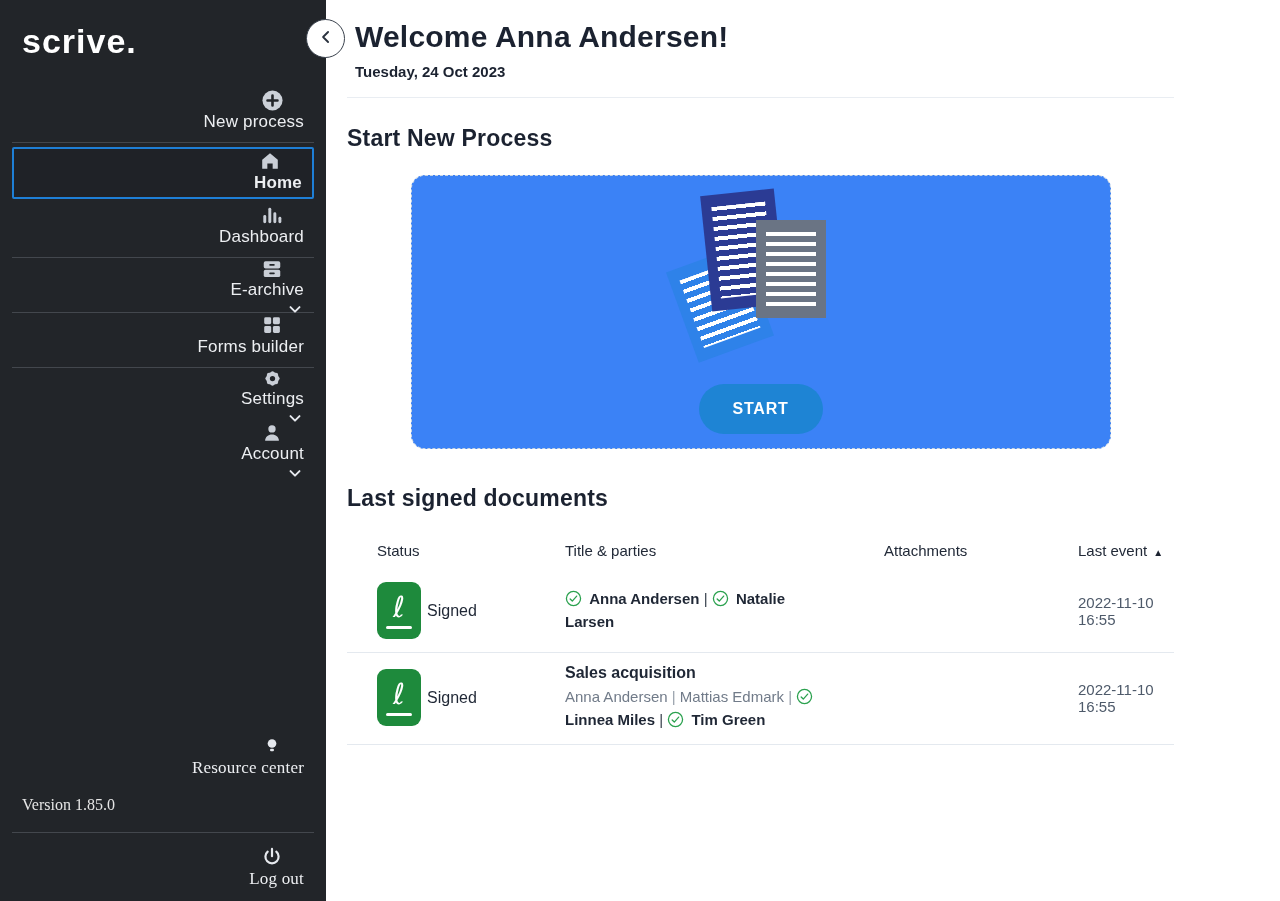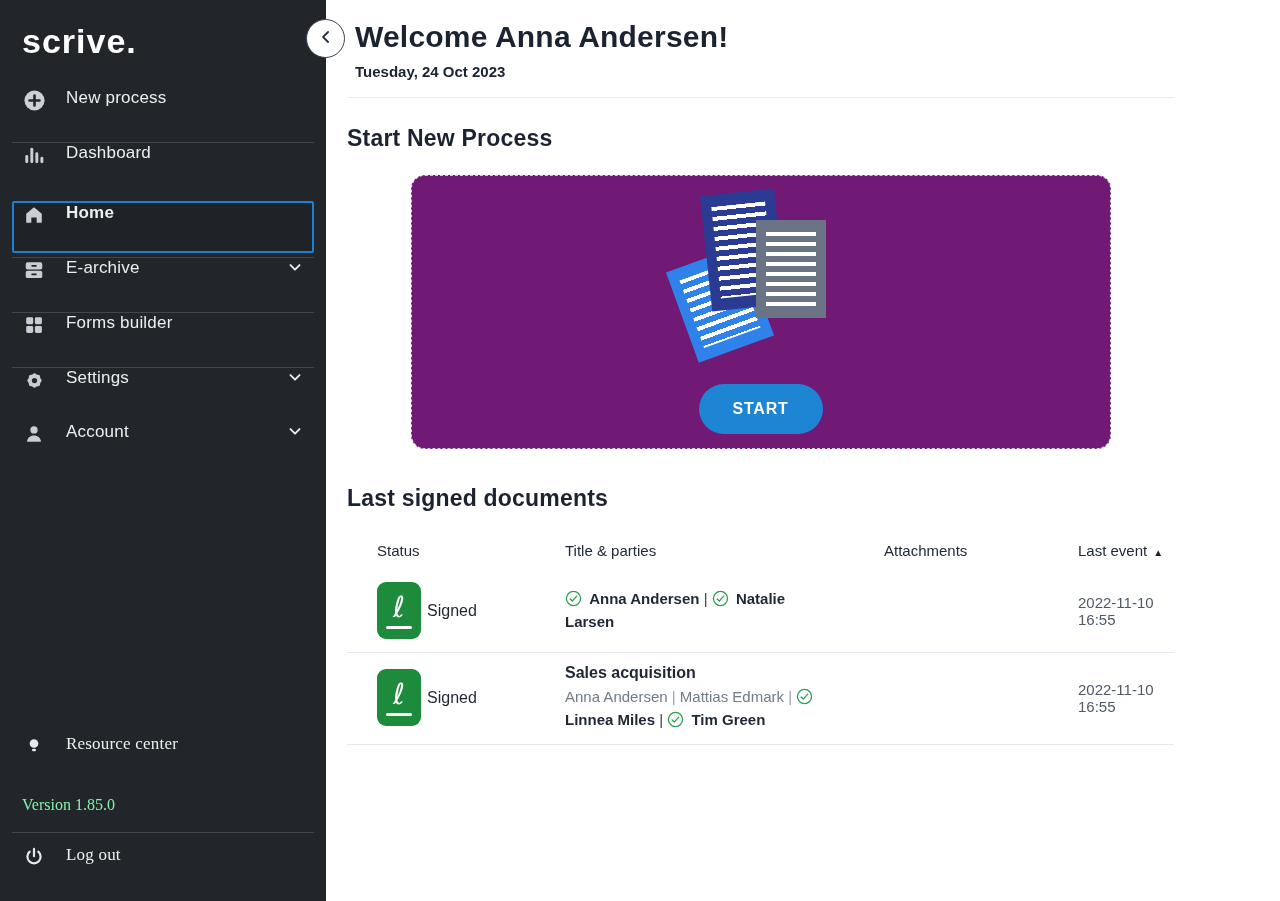--- a/index.html
+++ b/index.html
@@ -4,42 +4,42 @@
 <style>
   * { margin:0; padding:0; box-sizing:border-box; }
   html,body { width:1280px; height:901px; overflow:hidden; }
   body { font-family:"Liberation Sans", sans-serif; background:#ffffff; color:#1b2230; }
   .app { display:flex; width:1204px; height:901px; }
 
   
   .sidebar { width:326px; height:901px; background:#222529; display:flex; flex-direction:column; flex-shrink:0; }
   .logo { color:#ffffff; font-size:34px; font-weight:700; letter-spacing:1px; padding:22px 0 0 22px; height:88px; }
   .nav { display:flex; flex-direction:column; }
-  .nav-item { display:flex; align-items:flex-start; height:54px; padding:0 22px; color:#eceef1; font-size:17px; cursor:pointer; position:relative; }
+  .nav-item { display:flex; align-items:flex-end; height:54px; padding:0 22px; color:#eceef1; font-size:17px; cursor:pointer; position:relative;flex-direction:column; }
   .nav-item .nav-icon { width:24px; height:24px; margin-right:20px; display:flex; align-items:center; justify-content:center; color:#c9ced6; }
   .nav-item .nav-label { font-weight:500; letter-spacing:0.2px; }
   .nav-item.active { border:2px solid #1e7fd6; border-radius:2px; margin:4px 12px; padding:0 10px 0 8px; height:52px; background:#1f2227; }
   .nav-item.active .nav-label { font-weight:700; }
   .nav-item .chevron { margin-left:auto; color:#e6e9ee; display:flex; }
   .sb-divider { border-top:1px solid #43474d; margin:0 12px; }
   .sidebar-footer { margin-top:auto; padding-bottom:2px;font-family:Liberation Serif, serif; }
-  .version { color:#86efac; font-size:16px; padding:8px 22px 18px 22px; }
+  .version { color:#e5e5e5; font-size:16px; padding:8px 22px 18px 22px; }
 
   
   .main { flex:1; position:relative; padding:0 30px 0 21px; background:#ffffff; }
   .collapse-btn { position:absolute; left:-20px; top:19px; width:39px; height:39px; border-radius:50%; background:#ffffff; border:1.5px solid #3a424d; display:flex; align-items:center; justify-content:center; cursor:pointer; z-index:5; }
   .page-header { padding-top:20px; margin-left:8px; }
   .welcome { font-size:30px; font-weight:800; color:#1b2230; letter-spacing:0.2px; }
   .date { margin-top:9px; font-size:15px; font-weight:600; color:#1b2230; }
   .header-divider { border:none; border-top:1px solid #e9edf2; margin-top:17px; }
 
   .section-title { font-size:23px; font-weight:800; color:#1b2230; letter-spacing:0.2px; }
   .start-section .section-title { margin-top:27px; }
 
-  .start-card { width:700px; height:274px; margin:23px auto 0; background:#701a75; border:1.5px dashed #c7d4e2; border-radius:14px; display:flex; flex-direction:column; align-items:center; }
+  .start-card { width:700px; height:274px; margin:23px auto 0; background:#3b82f6; border:1.5px dashed #c7d4e2; border-radius:14px; display:flex; flex-direction:column; align-items:center; }
   .illustration { position:relative; width:170px; height:166px; margin-top:16px; }
   .paper { position:absolute; }
   .paper .lines { position:absolute; left:10px; right:10px; top:12px; bottom:12px;
     background-image:repeating-linear-gradient(#ffffff 0 4px, transparent 4px 10px); }
   .paper.navy { left:30px; top:0; width:74px; height:116px; background:#2b3b94; transform:rotate(-6deg); z-index:2; }
   .paper.grey { left:80px; top:28px; width:70px; height:98px; background:#6a7484; z-index:3; }
   .paper.blue { left:4px; top:64px; width:80px; height:96px; background:#2e82e9; transform:rotate(-20deg); z-index:1; }
   .start-btn { margin-top:26px; width:124px; height:50px; border:none; border-radius:25px; background:#1e84d4; color:#ffffff; font-family:"Liberation Sans",sans-serif; font-size:16px; font-weight:700; letter-spacing:0.8px; cursor:pointer; }
 
   .docs-section .section-title { margin-top:36px; }
@@ -77,39 +77,39 @@
           <svg width="23" height="23" viewBox="0 0 24 24">
               <circle cx="12" cy="12" r="10.5" fill="#ccd1d8"></circle>
               <path d="M12 6.8v10.4M6.8 12h10.4" stroke="#222529" stroke-width="2.7" stroke-linecap="round"></path>
             </svg>
         </span>
         <span class="nav-label">New process</span>
       </div>
 
       <div class="sb-divider"></div>
 
+      <div class="nav-item active">
+        <span class="nav-icon">
+          <svg width="22" height="22" viewBox="0 0 24 24">
+              <path d="M3.5 10.5 12 3.5l8.5 7V20.5h-5.6v-5.7H9.1v5.7H3.5Z" fill="#c9ced6"></path>
+            </svg>
+        </span>
+        <span class="nav-label">Home</span>
+      </div>
+
       <div class="nav-item">
         <span class="nav-icon">
           <svg width="22" height="22" viewBox="0 0 24 24" fill="#c9ced6">
               <rect x="2.5" y="12" width="3.2" height="9" rx="1.6"></rect>
               <rect x="8" y="4" width="3.2" height="17" rx="1.6"></rect>
               <rect x="13.5" y="9" width="3.2" height="12" rx="1.6"></rect>
               <rect x="19" y="14" width="3.2" height="7" rx="1.6"></rect>
             </svg>
         </span>
         <span class="nav-label">Dashboard</span>
-      </div>
-
-      <div class="nav-item active">
-        <span class="nav-icon">
-          <svg width="22" height="22" viewBox="0 0 24 24">
-              <path d="M3.5 10.5 12 3.5l8.5 7V20.5h-5.6v-5.7H9.1v5.7H3.5Z" fill="#c9ced6"></path>
-            </svg>
-        </span>
-        <span class="nav-label">Home</span>
       </div>
 
       <div class="sb-divider"></div>
 
       <div class="nav-item">
         <span class="nav-icon">
           <svg width="22" height="22" viewBox="0 0 24 24">
               <rect x="3" y="3.5" width="18" height="8" rx="2" fill="#c9ced6"></rect>
               <rect x="3" y="12.8" width="18" height="8" rx="2" fill="#c9ced6"></rect>
               <rect x="9" y="6.6" width="6" height="1.9" rx="0.9" fill="#222529"></rect>

